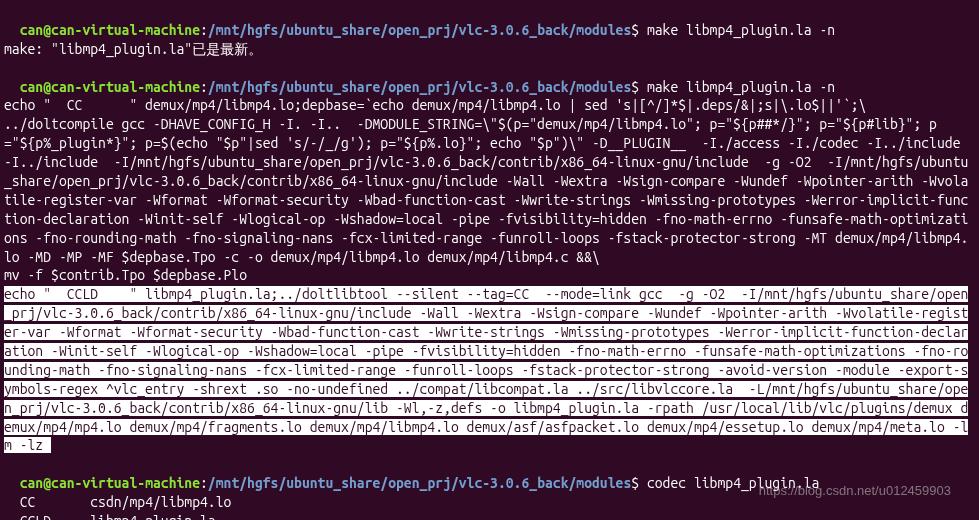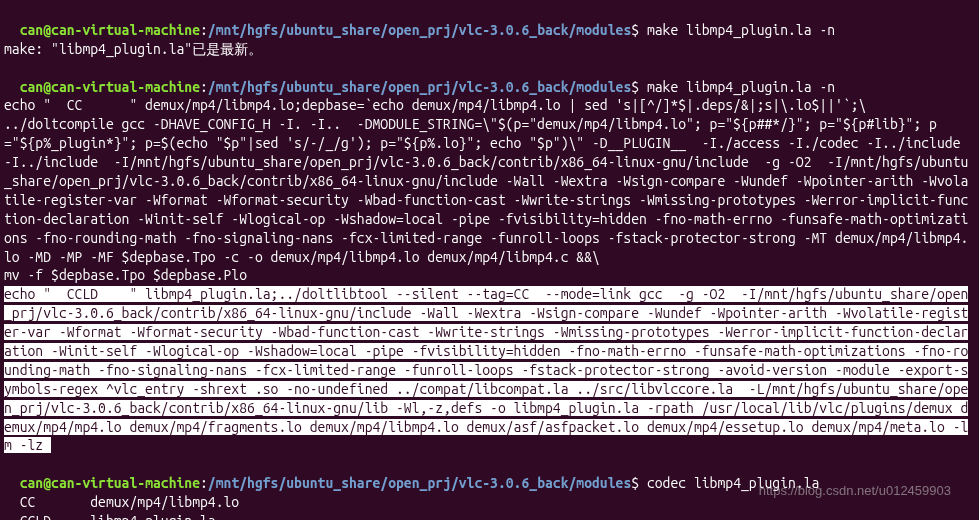--- a/index.html
+++ b/index.html
@@ -41,24 +41,24 @@
 </div>
 
 <div class="line white">make: "libmp4_plugin.la"已是最新。</div>
 
 <div class="line">
   <span class="user">can@can-virtual-machine</span><span class="white">:</span><span class="path">/mnt/hgfs/ubuntu_share/open_prj/vlc-3.0.6_back/modules</span><span class="white">$</span><span class="white"> make libmp4_plugin.la -n</span>
 </div>
 
 <div class="line white">echo "  CC      " demux/mp4/libmp4.lo;depbase=`echo demux/mp4/libmp4.lo | sed 's|[^/]*$|.deps/&amp;|;s|\.lo$||'`;\</div>
 <div class="line white">../doltcompile gcc -DHAVE_CONFIG_H -I. -I..  -DMODULE_STRING=\"$(p="demux/mp4/libmp4.lo"; p="${p##*/}"; p="${p#lib}"; p="${p%_plugin*}"; p=$(echo "$p"|sed 's/-/_/g'); p="${p%.lo}"; echo "$p")\" -D__PLUGIN__  -I./access -I./codec -I../include -I../include  -I/mnt/hgfs/ubuntu_share/open_prj/vlc-3.0.6_back/contrib/x86_64-linux-gnu/include  -g -O2  -I/mnt/hgfs/ubuntu_share/open_prj/vlc-3.0.6_back/contrib/x86_64-linux-gnu/include -Wall -Wextra -Wsign-compare -Wundef -Wpointer-arith -Wvolatile-register-var -Wformat -Wformat-security -Wbad-function-cast -Wwrite-strings -Wmissing-prototypes -Werror-implicit-function-declaration -Winit-self -Wlogical-op -Wshadow=local -pipe -fvisibility=hidden -fno-math-errno -funsafe-math-optimizations -fno-rounding-math -fno-signaling-nans -fcx-limited-range -funroll-loops -fstack-protector-strong -MT demux/mp4/libmp4.lo -MD -MP -MF $depbase.Tpo -c -o demux/mp4/libmp4.lo demux/mp4/libmp4.c &amp;&amp;\</div>
-<div class="line white">mv -f $depbase.Tpo $depbase.Plo</div>
+<div class="line white">mv -f $contrib.Tpo $depbase.Plo</div>
 
 <div class="line"><span class="sel">echo "  CCLD    " libmp4_plugin.la;../doltlibtool --silent --tag=CC  --mode=link gcc  -g -O2  -I/mnt/hgfs/ubuntu_share/open_prj/vlc-3.0.6_back/contrib/x86_64-linux-gnu/include -Wall -Wextra -Wsign-compare -Wundef -Wpointer-arith -Wvolatile-register-var -Wformat -Wformat-security -Wbad-function-cast -Wwrite-strings -Wmissing-prototypes -Werror-implicit-function-declaration -Winit-self -Wlogical-op -Wshadow=local -pipe -fvisibility=hidden -fno-math-errno -funsafe-math-optimizations -fno-rounding-math -fno-signaling-nans -fcx-limited-range -funroll-loops -fstack-protector-strong -avoid-version -module -export-symbols-regex ^vlc_entry -shrext .so -no-undefined ../compat/libcompat.la ../src/libvlccore.la  -L/mnt/hgfs/ubuntu_share/open_prj/vlc-3.0.6_back/contrib/x86_64-linux-gnu/lib -Wl,-z,defs -o libmp4_plugin.la -rpath /usr/local/lib/vlc/plugins/demux demux/mp4/mp4.lo demux/mp4/fragments.lo demux/mp4/libmp4.lo demux/asf/asfpacket.lo demux/mp4/essetup.lo demux/mp4/meta.lo -lm -lz </span></div>
 
 <div class="line">
   <span class="user">can@can-virtual-machine</span><span class="white">:</span><span class="path">/mnt/hgfs/ubuntu_share/open_prj/vlc-3.0.6_back/modules</span><span class="white">$</span><span class="white"> codec libmp4_plugin.la</span>
 </div>
 
-<div class="line white">  CC       demux/mp4/libmp4.lo</div>
+<div class="line white">  CC       csdn/mp4/libmp4.lo</div>
 <div class="line white">  CCLD     libmp4_plugin.la</div>
 
 <div class="watermark">https://blog.csdn.net/u012459903</div>
 
 </body></html>

